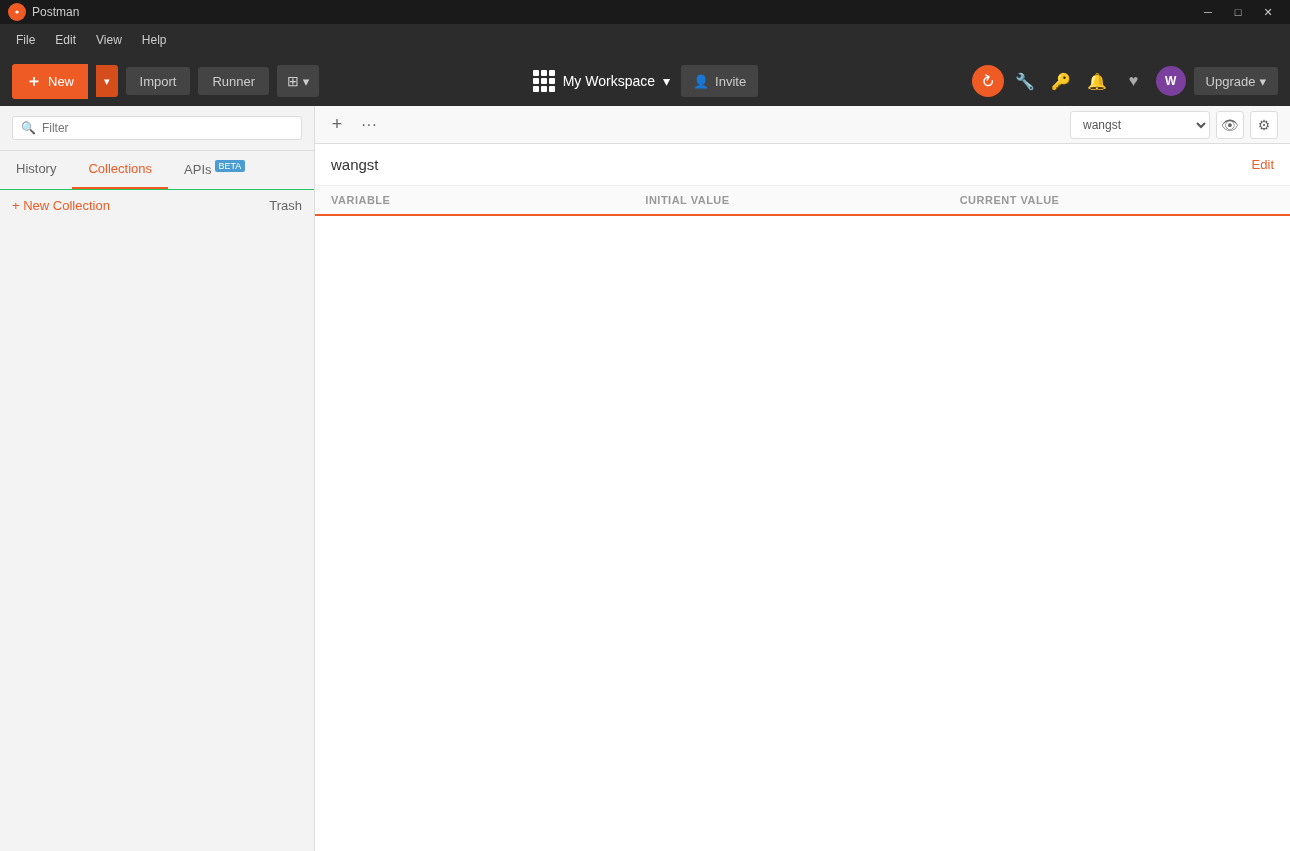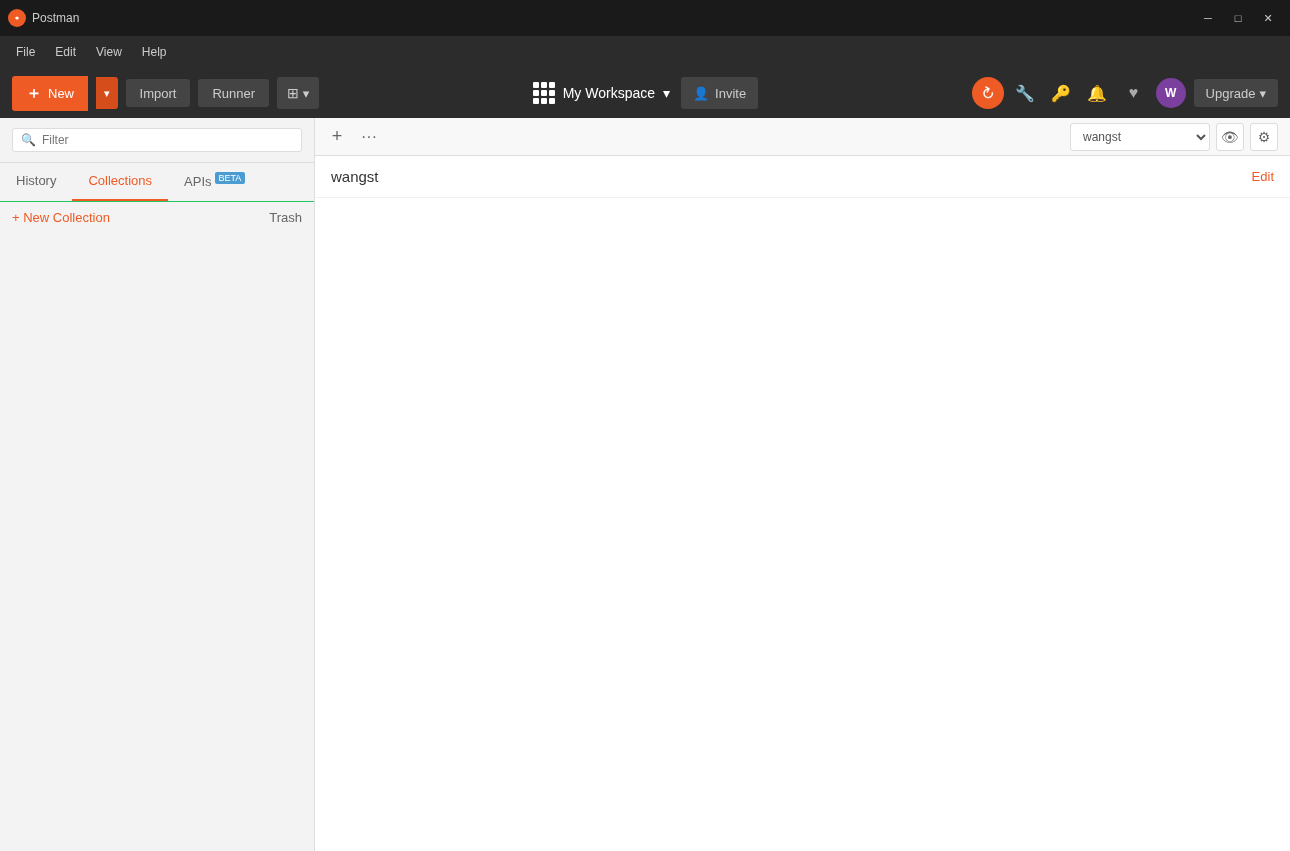--- a/index.html
+++ b/index.html
@@ -1,20 +1,20 @@
 <!DOCTYPE html>
 <html><head>
   <meta charset="utf-8">
   <style>
     * { margin: 0; padding: 0; box-sizing: border-box; }
     body { width: 1290px; height: 851px; font-family: 'Segoe UI', Arial, sans-serif; font-size: 13px; background: #777; overflow: hidden; }
 
     
     .title-bar {
-      height: 36px;
+      height: 24px;
       background: #1a1a1a;
       display: flex;
       align-items: center;
       justify-content: space-between;
       padding: 0 8px;
       user-select: none;
     }
     .title-bar-left {
       display: flex;
       align-items: center;
@@ -563,17 +563,22 @@
           <span>⚙</span>
         </button>
       </div>
     </div>
 
     <div class="env-panel">
       <div class="env-header">
         <span class="env-name">wangst</span>
         <button class="env-edit-btn">Edit</button>
       </div>
+      <div class="env-table-header">
+        <span class="env-col-header">VARIABLE</span>
+        <span class="env-col-header">INITIAL VALUE</span>
+        <span class="env-col-header">CURRENT VALUE</span>
+      </div>
     </div>
 
   </div>
 
 </div>
 
 </body></html>

